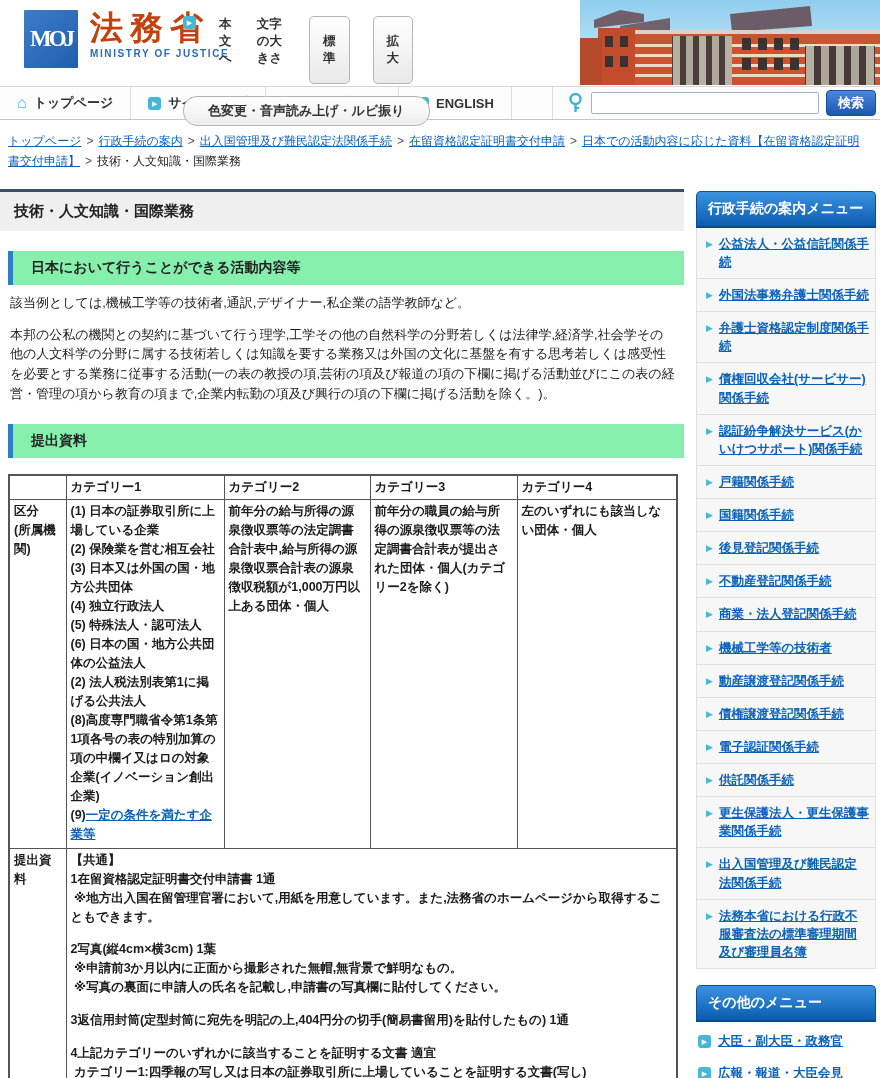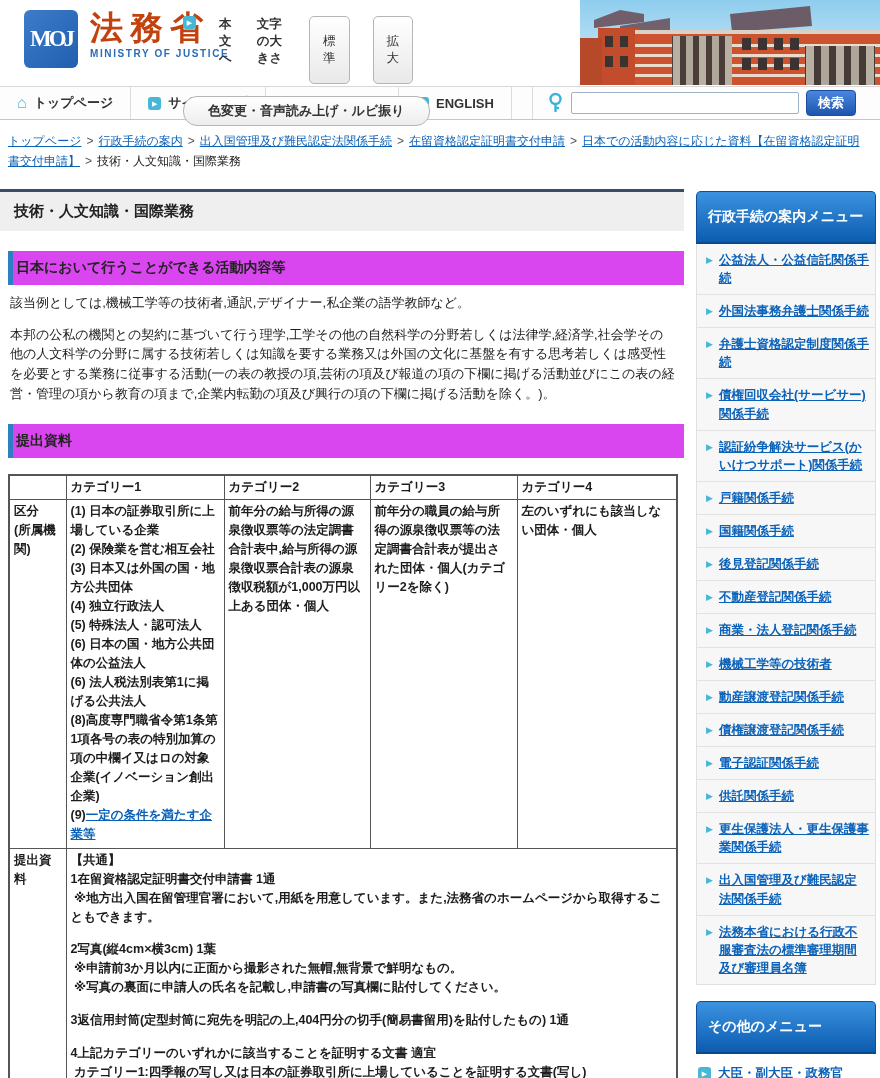--- a/index.html
+++ b/index.html
@@ -7,32 +7,32 @@
   body {
     width:880px; height:1078px; overflow:hidden; background:#fff;
     font-family:"Liberation Sans","DejaVu Sans",sans-serif; color:#333;
   }
   a { cursor:pointer; }
 
   
   .site-header { position:relative; height:86px; background:#fff; }
   .logo-block { position:absolute; left:24px; top:10px; display:flex; align-items:flex-start; gap:12px; }
   .logo-mark {
-    width:54px; height:58px; border-radius:6px;
+    width:54px; height:58px; border-radius:1px;
     background:linear-gradient(135deg,#3d7cc9,#1f5fae);
     color:#fff; display:flex; align-items:center; justify-content:center;
     font-family:"Liberation Serif",serif; font-size:23px; font-weight:bold; letter-spacing:-3px;
   }
   .logo-title { font-size:33px; font-weight:600; letter-spacing:7px; color:#c2410c; line-height:1.1; }
   .logo-sub { color:#2a6cb8; font-size:10px; font-weight:bold; letter-spacing:1.6px; margin-top:2px; }
   .header-tools { position:absolute; left:183px; top:16px; width:230px; }
   .tools-row1 { display:flex; gap:23px; font-size:12.5px; font-weight:bold; color:#333; }
   .btn-small {
     background:linear-gradient(#ffffff,#e9e9e9); border:1px solid #b5b5b5; border-radius:5px;
-    padding:16px 13px; font-size:12.5px; font-weight:normal; color:#333; cursor:pointer;
+    padding:16px 13px; font-size:12.5px; font-weight:bold; color:#333; cursor:pointer;
   }
   .btn-wide {
     margin-top:12px; background:linear-gradient(#ffffff,#ededed); border:1px solid #b5b5b5;
     border-radius:14px; padding:5px 24px; font-size:13px; font-weight:bold; color:#333; cursor:pointer;
     white-space:nowrap;
   }
   .sqicon {
     width:13px; height:13px; min-width:13px; background:#45b8d8; border-radius:3px;
     color:#fff; font-size:7px; display:inline-flex; align-items:center; justify-content:center; line-height:1;
   }
@@ -41,21 +41,21 @@
   
   .global-nav {
     display:flex; align-items:stretch; height:34px;
     border-top:1px solid #d7d7d7; border-bottom:1px solid #c6c6c6; background:#fdfdfd;
   }
   .nav-item {
     display:flex; align-items:center; gap:7px; padding:0 17px;
     border-right:1px solid #dcdcdc; font-size:13px; font-weight:bold; color:#333; cursor:pointer;
   }
   .home-glyph { color:#45b8d8; font-size:16px; line-height:1; }
-  .nav-search { margin-left:auto; display:flex; align-items:center; gap:7px; padding:0 24px 0 14px; border-left:1px solid #dcdcdc; }
+  .nav-search { margin-left:auto; display:flex; align-items:center; gap:7px; padding:0 4px 0 14px; border-left:1px solid #dcdcdc; }
   .search-input { width:228px; height:22px; border:1px solid #9fb3c8; border-radius:2px; padding:0 5px; font-size:12px; }
   .search-btn {
     background:linear-gradient(#4a86df,#1c55ae); color:#fff; font-weight:bold; font-size:13px;
     border:1px solid #1a4d9e; border-radius:4px; padding:3px 11px; cursor:pointer;
   }
 
   
   .breadcrumb { padding:11px 10px 9px 8px; font-size:12px; line-height:1.7; color:#222; }
   .bc-link { color:#0b62b8; text-decoration:underline; }
   .bc-sep { margin:0 5px; color:#555; }
@@ -63,22 +63,22 @@
   
   .content { display:flex; gap:12px; padding:2px 4px 0 0; }
   .main-col { width:684px; }
   .side-col { width:180px; }
 
   .page-title {
     margin:6px 0 0; background:#efefef; border-top:3px solid #374d68;
     padding:10px 14px; font-size:15px; font-weight:bold; color:#222;
   }
   .sec-head {
-    margin:20px 0 8px 8px; background:#d946ef; border-left:5px solid #2e7fc2;
-    padding:8px 3px; font-size:14px; font-weight:bold; color:#222;
+    margin:20px 0 8px 8px; background:#86efac; border-left:5px solid #2e7fc2;
+    padding:8px 18px; font-size:14px; font-weight:bold; color:#222;
   }
   .para { margin:12px 8px 0 10px; font-size:13px; line-height:1.52; color:#1c1c1c; }
 
   
   .doc-table {
     margin:16px 0 0 8px; border-collapse:collapse; table-layout:fixed; width:668px;
     font-size:12.5px; border:2px solid #555;
   }
   .doc-table th, .doc-table td {
     border:1px solid #555; padding:2px 4px 4px; vertical-align:top; text-align:left;
@@ -86,21 +86,21 @@
   }
   .doc-table thead th { font-weight:bold; padding:2px 4px; }
   .row-label { font-weight:bold !important; }
   .cell-link { color:#0b62b8; text-decoration:underline; }
   .prov-line { white-space:pre-wrap; min-height:1.1em; }
 
   
   .menu-box { margin-top:8px; }
   .menu-head {
     background:linear-gradient(#3b93e0,#0c5cb0); color:#fff; font-weight:bold; font-size:14px;
-    padding:16px 11px; border-radius:5px 5px 0 0; border:1px solid #0a4f98; border-bottom:2px solid #титан;
+    padding:8px 11px; border-radius:5px 5px 0 0; border:1px solid #0a4f98; border-bottom:2px solid #титан;
   }
   .menu-head { border-bottom:2px solid #094a8e; }
   .menu-items { background:#f7f7f7; border:1px solid #e0e0e0; border-top:none; }
   .side-item {
     display:flex; gap:6px; padding:7px 6px 7px 9px; border-bottom:1px solid #e2e2e2;
     font-size:12.5px; line-height:1.45;
   }
   .side-item:last-child { border-bottom:none; }
   .tri { color:#45b8d8; font-size:9px; margin-top:3px; }
   .side-link { color:#0b62b8; font-weight:bold; text-decoration:underline; }
@@ -243,21 +243,21 @@
             <div>区分</div>
             <div>(所属機関)</div>
           </th>
           <td id="cat1-cell">
               <div>(1) 日本の証券取引所に上場している企業</div>
               <div>(2) 保険業を営む相互会社</div>
               <div>(3) 日本又は外国の国・地方公共団体</div>
               <div>(4) 独立行政法人</div>
               <div>(5) 特殊法人・認可法人</div>
               <div>(6) 日本の国・地方公共団体の公益法人</div>
-              <div>(6) 法人税法別表第1に掲げる公共法人</div>
+              <div>(2) 法人税法別表第1に掲げる公共法人</div>
               <div>(8)高度専門職省令第1条第1項各号の表の特別加算の項の中欄イ又はロの対象企業(イノベーション創出企業)</div>
               <div>(9)<a class="cell-link">一定の条件を満たす企業等</a></div>
             </td>
           <td>前年分の給与所得の源泉徴収票等の法定調書合計表中,給与所得の源泉徴収票合計表の源泉徴収税額が1,000万円以上ある団体・個人</td>
           <td>前年分の職員の給与所得の源泉徴収票等の法定調書合計表が提出された団体・個人(カテゴリー2を除く)</td>
           <td>左のいずれにも該当しない団体・個人</td>
         </tr>
         <tr>
           <th class="row-label">提出資料</th>
           <td colspan="4" id="provisions-cell">

